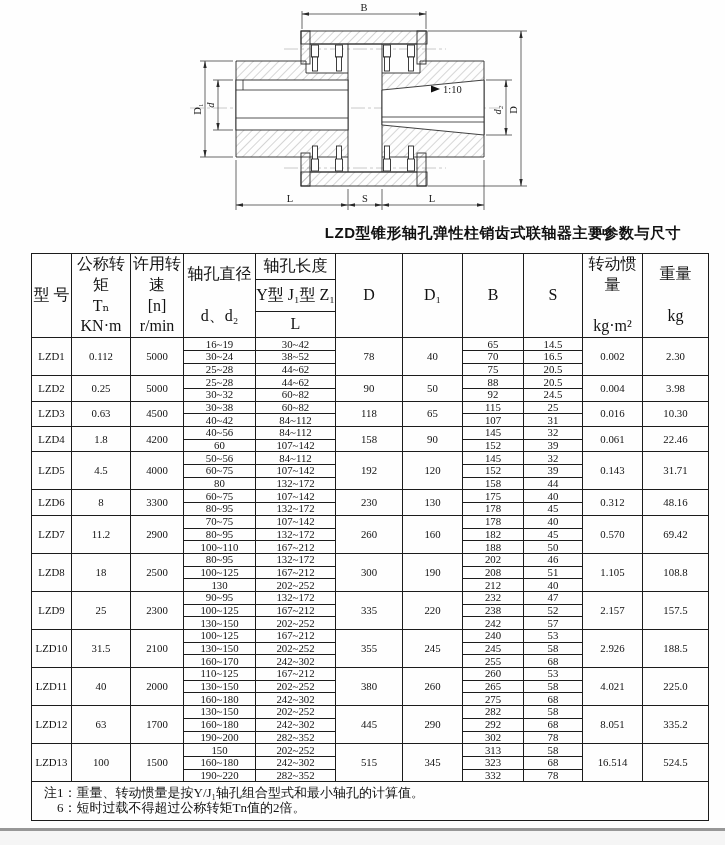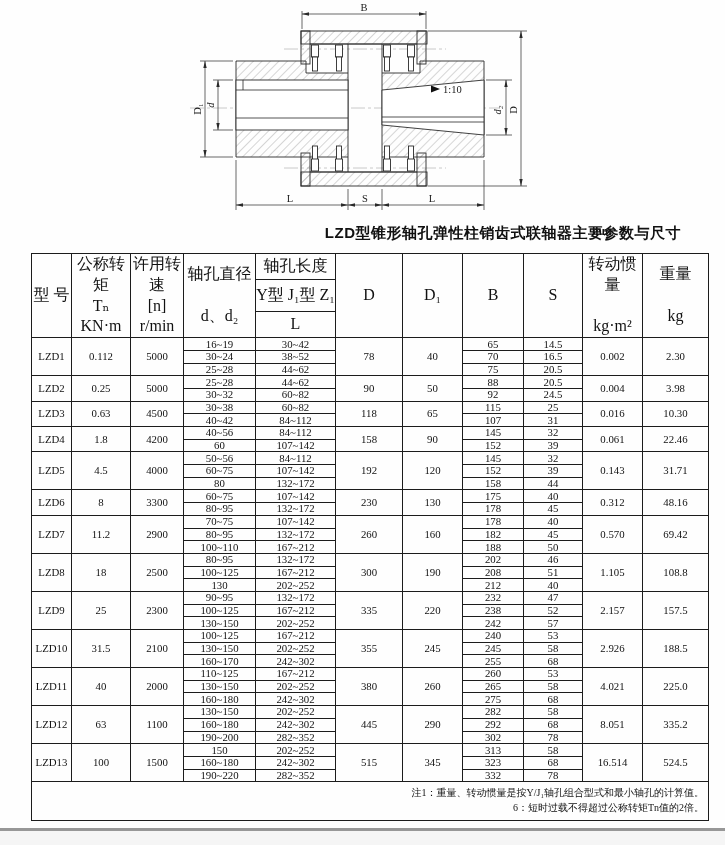--- a/index.html
+++ b/index.html
@@ -14,21 +14,21 @@
   #doc-title{position:absolute;left:0;top:0;width:681px;text-align:right;padding-left:20px;
              font-family:"Liberation Sans","DejaVu Sans",sans-serif;font-weight:bold;
              font-size:15px;letter-spacing:0.5px;}
   #unit-label{position:absolute;left:592px;top:1px;font-family:"Liberation Sans","DejaVu Sans",sans-serif;
              font-size:11px;font-weight:bold;}
   #spec-table{position:absolute;left:31px;top:253px;width:677px;border-collapse:collapse;table-layout:fixed;}
   #spec-table th,#spec-table td{border:1px solid #1c1c1c;text-align:center;vertical-align:middle;padding:0;}
   #spec-table thead th{font-weight:normal;font-size:16px;line-height:1.3;white-space:pre-line;}
   #spec-table tbody td{font-size:10.8px;height:12.7px;line-height:11px;}
   .hrow1{height:21px;} .hrow2{height:27px;} .hrow3{height:16px;}
-  #spec-table tfoot td{text-align:right;font-size:10px;padding:3px 4px 5px 12px;height:30px;vertical-align:top;}
+  #spec-table tfoot td{text-align:left;font-size:13px;padding:3px 4px 5px 12px;height:30px;vertical-align:top;}
   .note-line1{line-height:15px;}
   .note-line2{line-height:15px;padding-left:13px;}
   #page-divider{position:absolute;left:0;top:828px;width:725px;height:3px;background:#979797;}
   #page-footer-strip{position:absolute;left:0;top:831px;width:725px;height:14px;background:#f5f5f5;}
 </style>
 </head>
 <body>
 
 <div id="page">
 
@@ -454,21 +454,21 @@
         </tr>
         <tr>
           <td>160~180</td>
           <td>242~302</td>
           <td>275</td>
           <td>68</td>
         </tr>
         <tr>
           <td rowspan="3">LZD12</td>
           <td rowspan="3">63</td>
-          <td rowspan="3">1100</td>
+          <td rowspan="3">1700</td>
           <td>130~150</td>
           <td>202~252</td>
           <td rowspan="3">445</td>
           <td rowspan="3">290</td>
           <td>282</td>
           <td>58</td>
           <td rowspan="3">8.051</td>
           <td rowspan="3">335.2</td>
         </tr>
         <tr>

